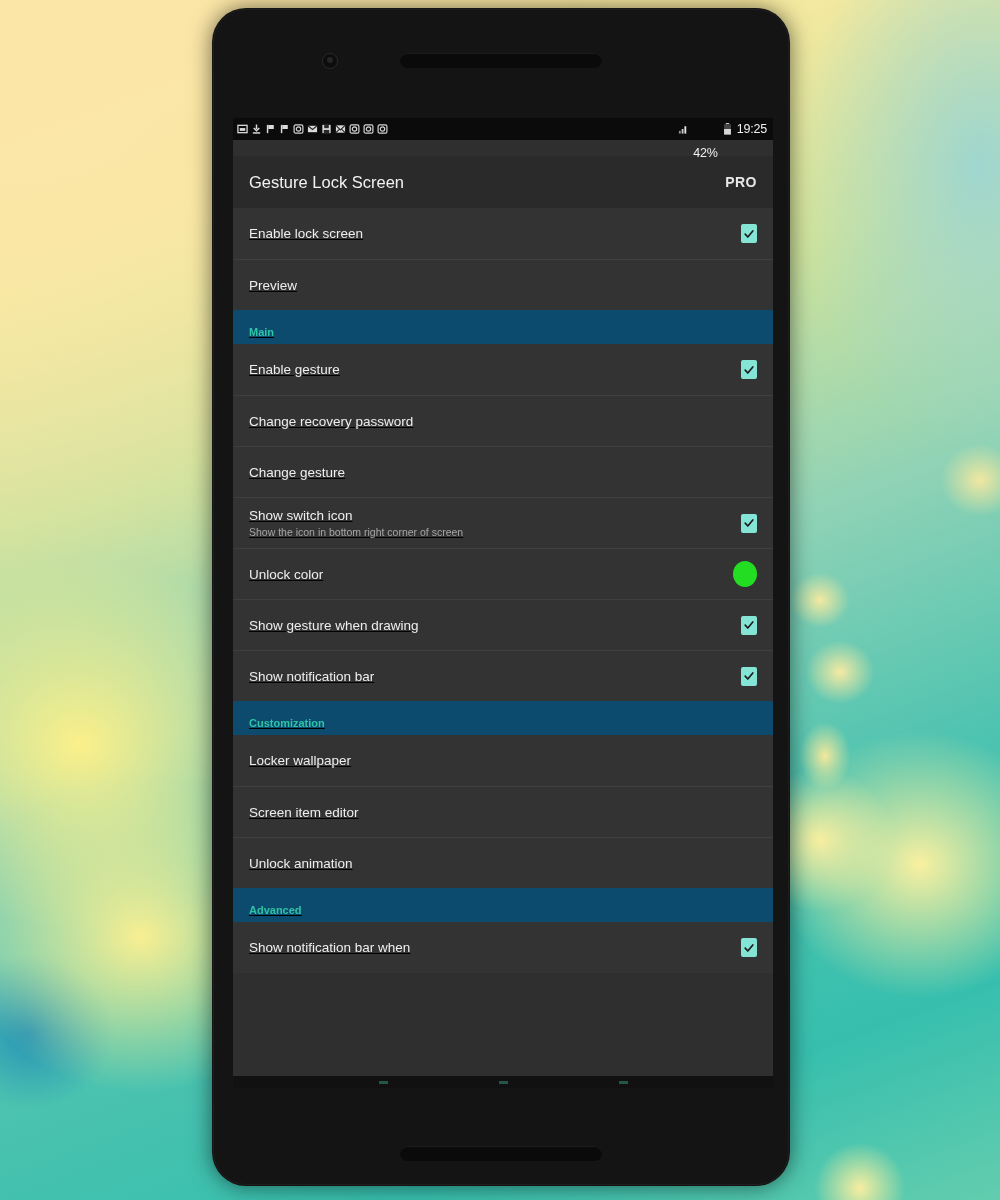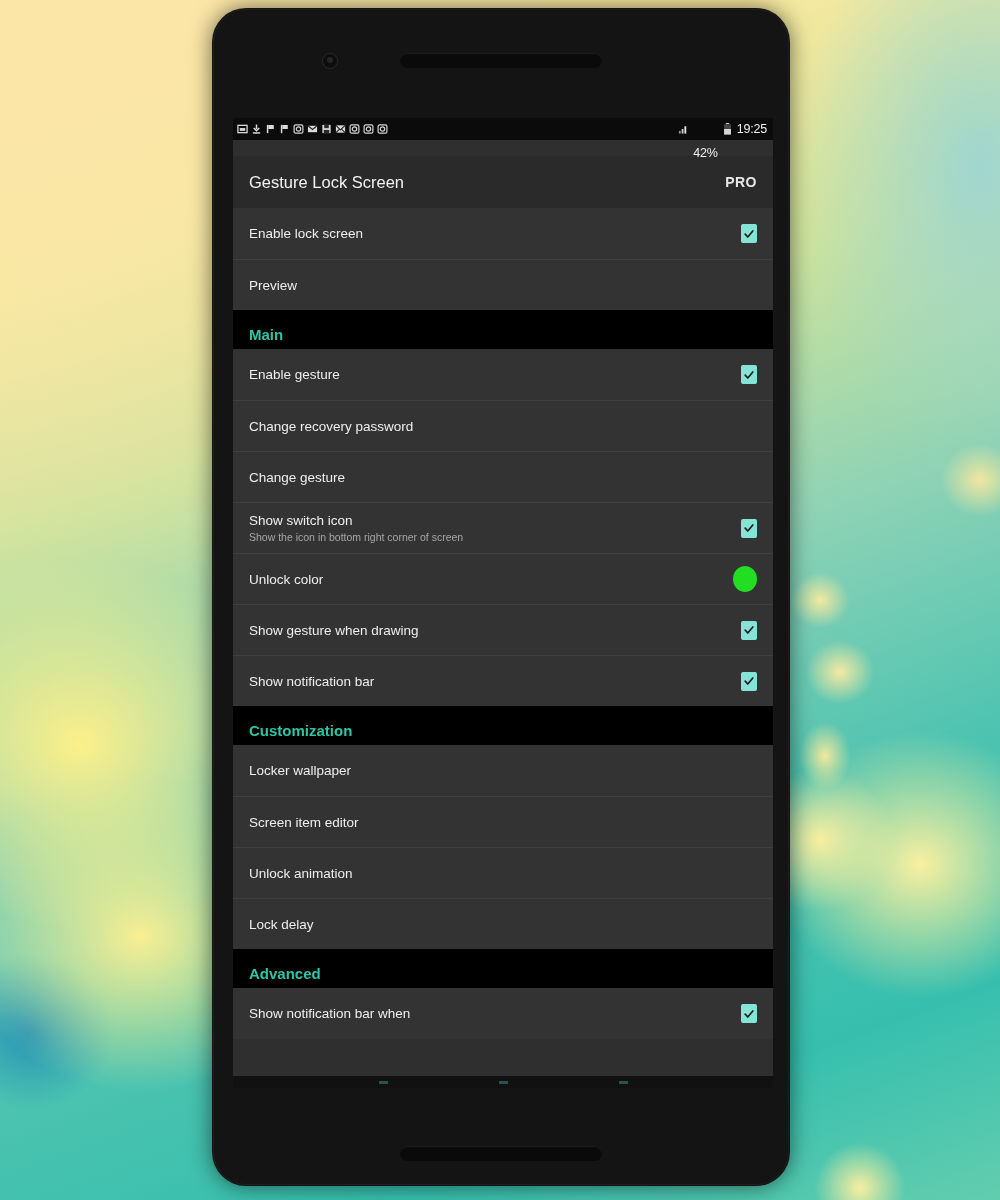--- a/index.html
+++ b/index.html
@@ -136,21 +136,21 @@
     font-weight: 400;
   }
   #pro-badge {
     color: #e8e8e8;
     font-size: 14px;
     font-weight: 700;
     letter-spacing: 0.5px;
   }
 
   
-  #settings-list { background: #333333; }
+  #settings-list { background: #333333; text-decoration: underline; }
 
   .pref-row {
     position: relative;
     display: flex;
     align-items: center;
     justify-content: space-between;
     min-height: 51px;
     padding: 6px 16px 6px 16px;
     background: #333333;
   }
@@ -162,24 +162,24 @@
     font-size: 13.5px;
     line-height: 17px;
   }
   .pref-summary {
     color: #a6a6a6;
     font-size: 10.5px;
     line-height: 13px;
   }
 
   .section-header {
-    background: #000000;
+    background: #0c4a6e;
     padding: 16px 16px 6px 16px;
     color: #2ec4a6;
-    font-size: 15px;
+    font-size: 11px;
     font-weight: 700;
   }
 
   
   .checkbox {
     width: 16px;
     height: 19px;
     border-radius: 2px;
     background: #84e5d6;
     display: flex;
@@ -381,25 +381,20 @@
           <div class="pref-row divided">
             <div class="pref-text">
               <div class="pref-title">Screen item editor</div>
             </div>
           </div>
           <div class="pref-row divided">
             <div class="pref-text">
               <div class="pref-title">Unlock animation</div>
             </div>
           </div>
-          <div class="pref-row divided">
-            <div class="pref-text">
-              <div class="pref-title">Lock delay</div>
-            </div>
-          </div>
           <div class="section-header">Advanced</div>
           <div class="pref-row">
             <div class="pref-text">
               <div class="pref-title">Show notification bar when</div>
             </div>
             <div class="checkbox" style="background: rgb(132, 229, 214);">
               <svg width="12" height="12" viewBox="0 0 12 12">
                 <path d="M2.2 6.2l2.6 2.8 5-6" stroke="#1d1d1d" stroke-width="1.7" fill="none" stroke-linecap="round" stroke-linejoin="round"></path>
               </svg>
             </div>

